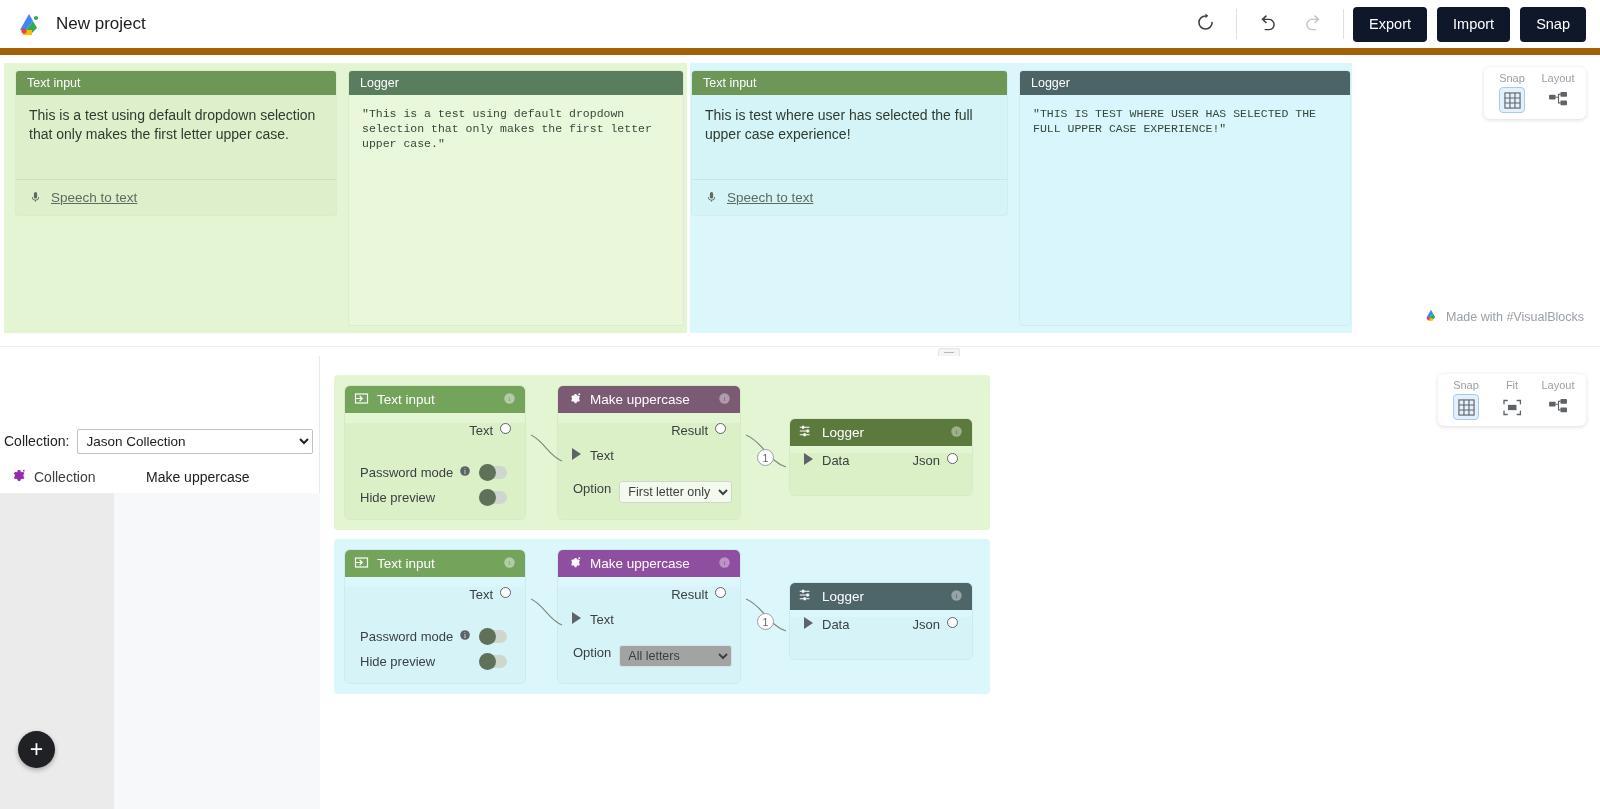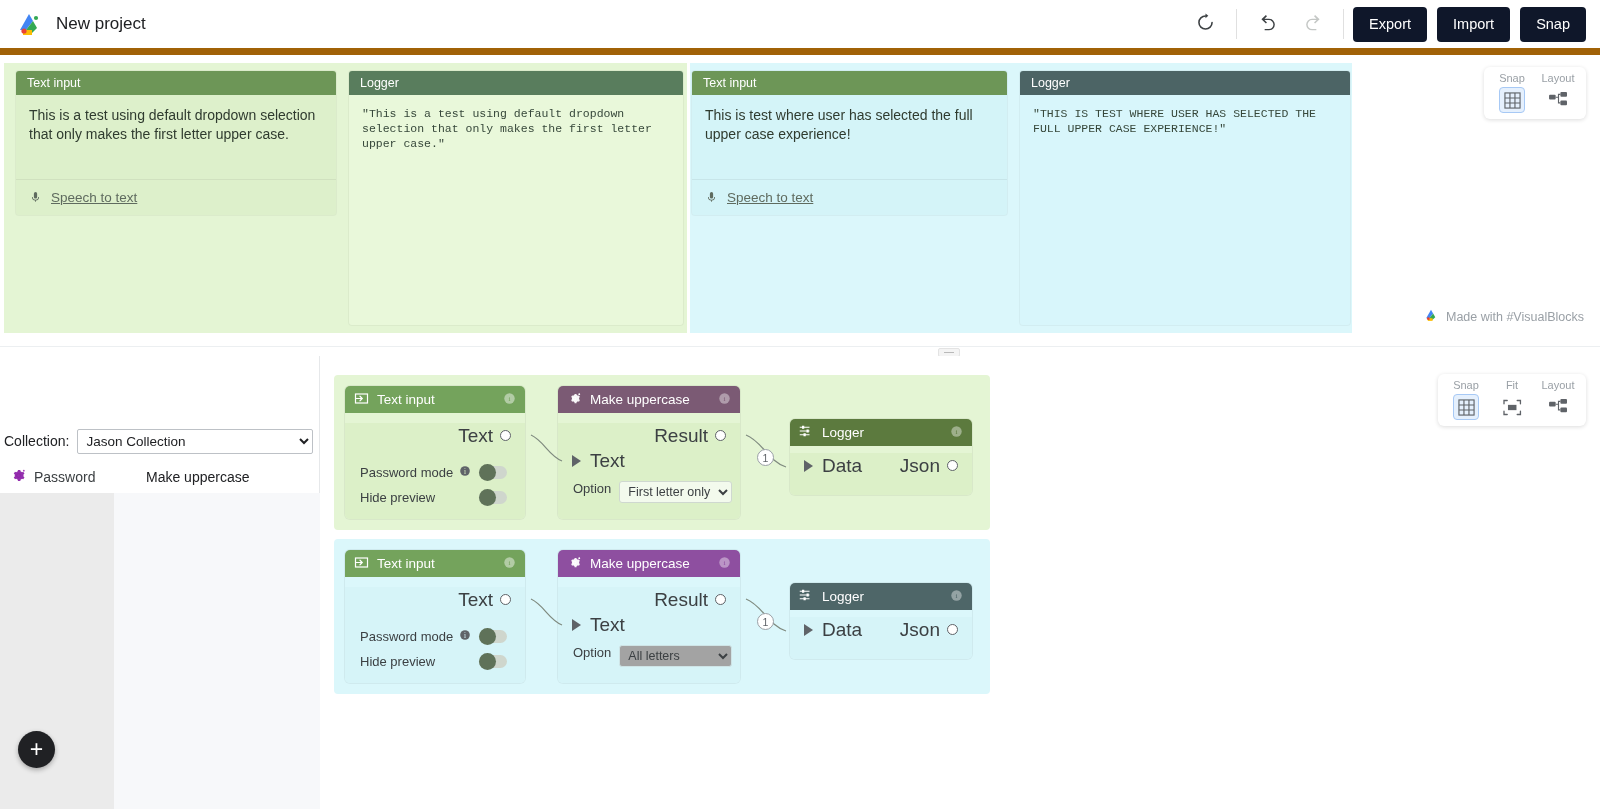--- a/index.html
+++ b/index.html
@@ -178,21 +178,21 @@
   .nh-mauve { background:#7b5a74; }
   .nh-purple{ background:#8e4fa0; }
   .nh-olive { background:#5c7a3e; }
   .nh-slate { background:#4e6668; }
   .node-head .info{ margin-left:auto; }
 
   .node-body{ position:relative; }
   .nb-green{ background:#dcf0c8; }
   .nb-cyan { background:#d6f4f8; }
 
-  .row{ display:flex; align-items:center; font-size:19px; color:#3c4043; height:25px; }
+  .row{ display:flex; font-size:13px; color:#3c4043; height:25px; }
   .port-out{ justify-content:flex-end; padding-right:14px; gap:7px; }
   .port-in { padding-left:14px; gap:9px; }
 
   .circ{
     width:11px; height:11px; border-radius:50%;
     border:1.5px solid #5f6368; background:#fff; flex:none;
   }
   .tri{
     width:0; height:0; flex:none;
     border-top:6px solid transparent; border-bottom:6px solid transparent;
@@ -374,21 +374,21 @@
   <div class="node-list">
     <div class="nl-head">
       <div class="nl-cat">
         <span>
           <svg width="15" height="15" viewBox="0 0 24 24" fill="#8e24aa">
             <path d="M12 8.2a3.8 3.8 0 1 0 0 7.6 3.8 3.8 0 0 0 0-7.6zm0 6a2.2 2.2 0 1 1 0-4.4 2.2 2.2 0 0 1 0 4.4z"></path>
             <path d="M20 12c0-.5-.05-1-.13-1.45l1.7-1.3-1.9-3.3-2 .82a7.6 7.6 0 0 0-2.5-1.45L14.9 3h-3.8l-.28 2.3a7.6 7.6 0 0 0-2.5 1.46l-2-.83-1.9 3.3 1.7 1.3a8 8 0 0 0 0 2.9l-1.7 1.3 1.9 3.3 2-.83a7.6 7.6 0 0 0 2.5 1.46l.28 2.3h3.8l.28-2.3a7.6 7.6 0 0 0 2.5-1.45l2 .82 1.9-3.3-1.7-1.3c.08-.46.13-.95.13-1.45z" opacity="0.95"></path>
             <circle cx="20.5" cy="4.2" r="1.5" fill="#ab47bc"></circle>
           </svg>
         </span>
-        <span>Password</span>
+        <span>Collection</span>
       </div>
       <div class="nl-item">Make uppercase</div>
     </div>
     <div class="nl-body">
       <div class="nl-left"></div>
       <div class="nl-right"></div>
     </div>
   </div>
 
   <div class="fab">+</div>

